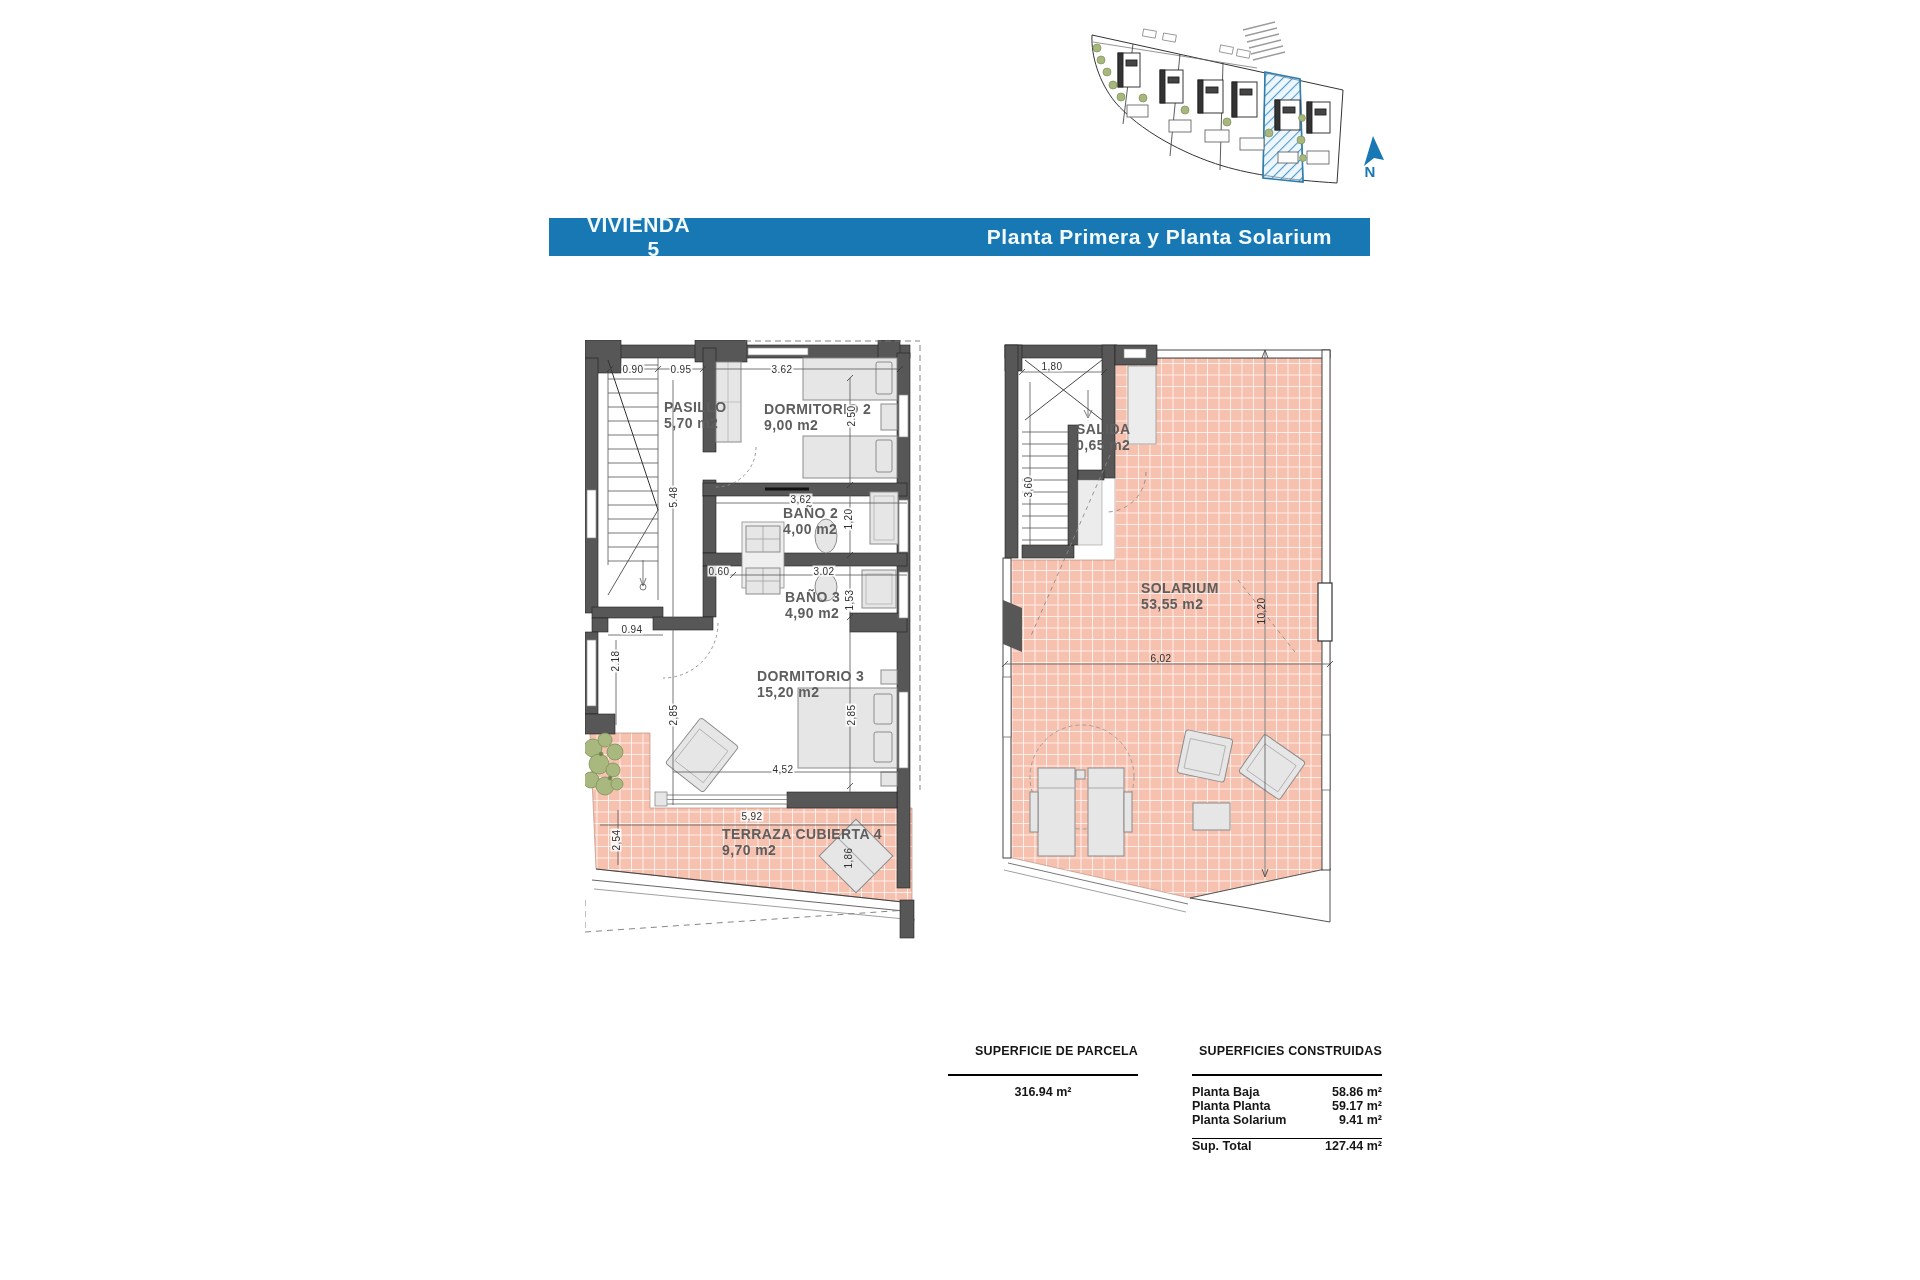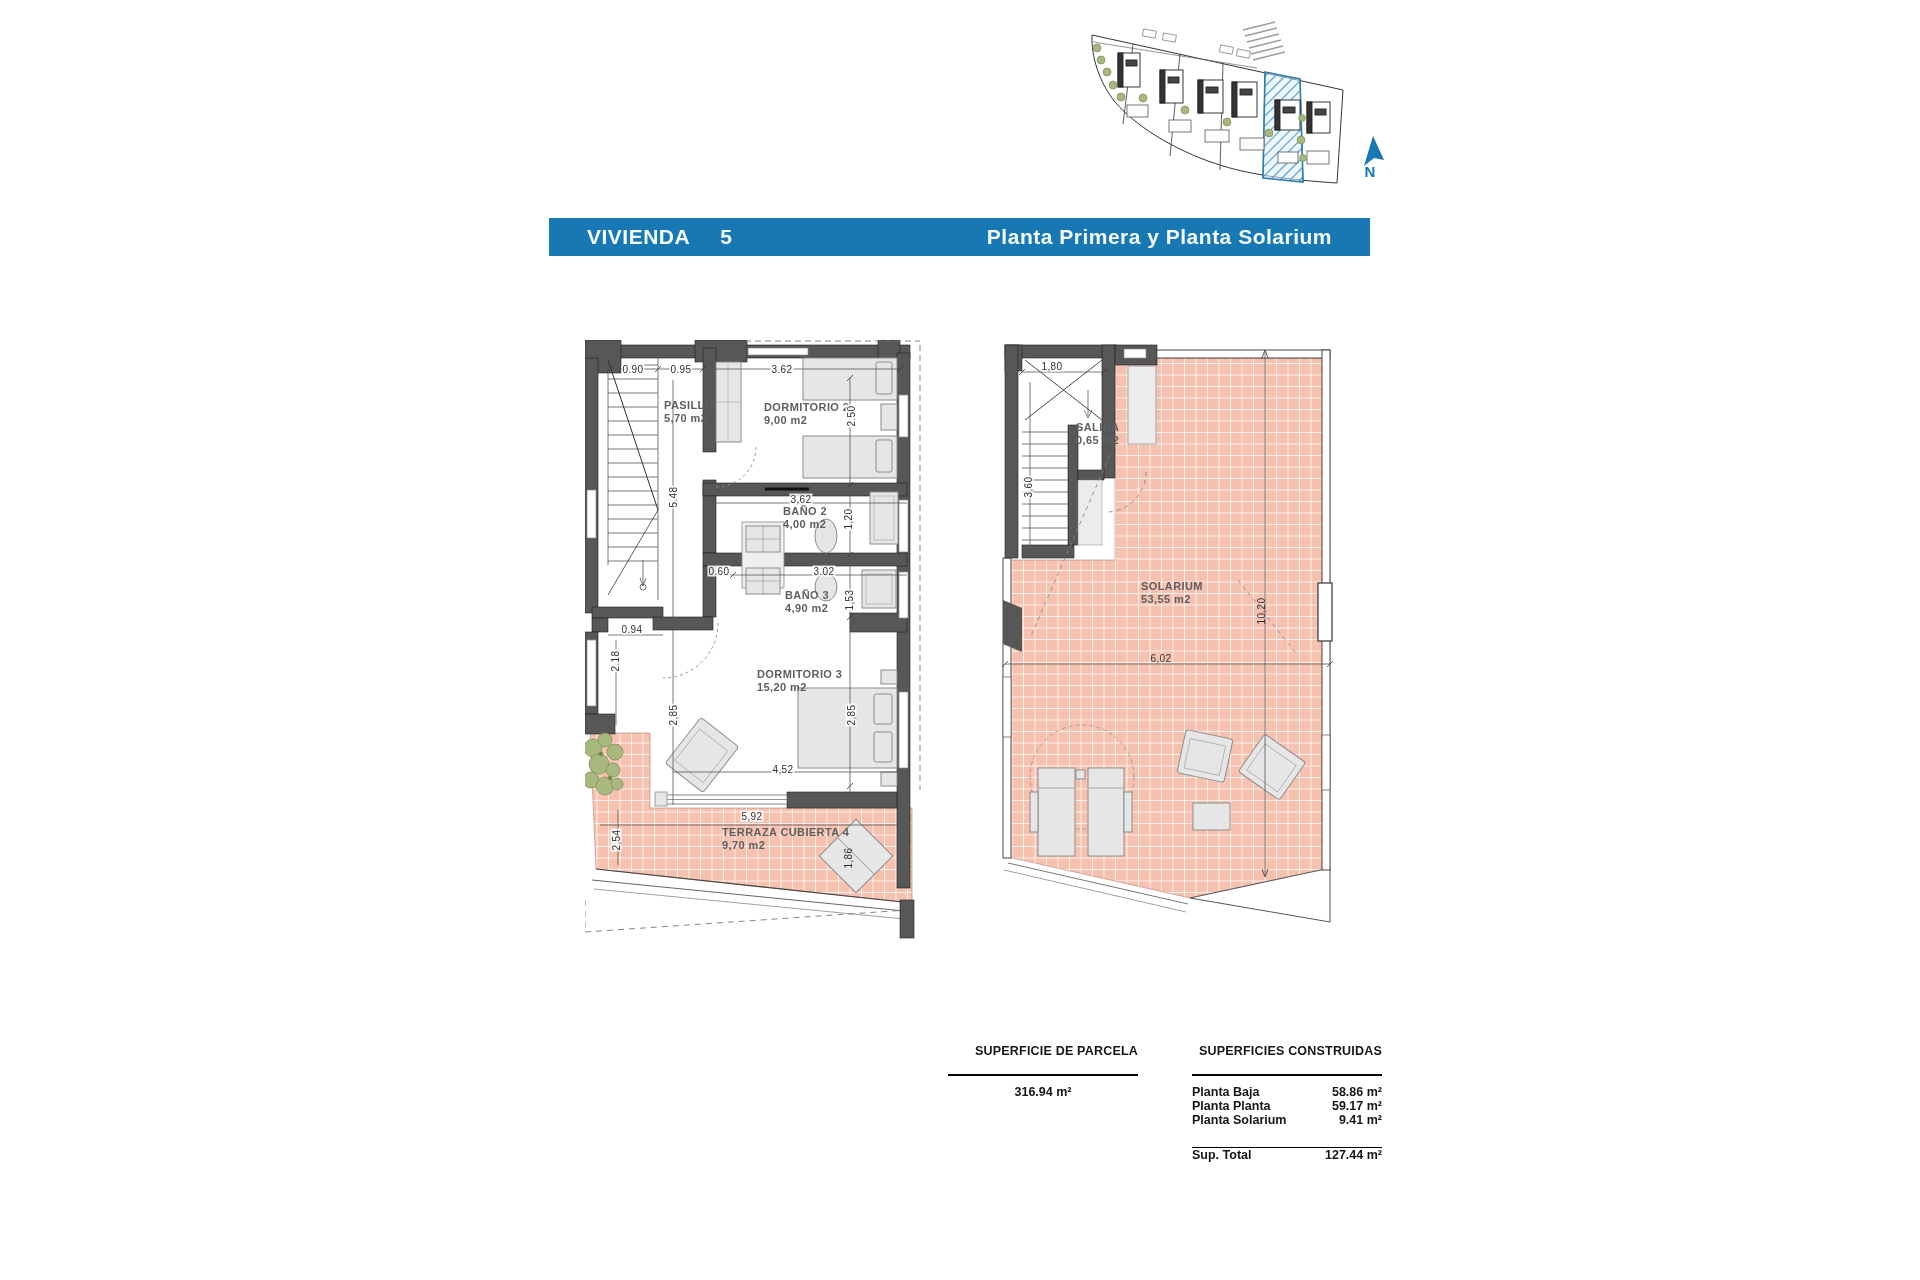--- a/index.html
+++ b/index.html
@@ -4,32 +4,32 @@
 <style>
   html,body{margin:0;padding:0;}
   body{width:1920px;height:1280px;background:#ffffff;position:relative;overflow:hidden;
        font-family:"Liberation Sans",sans-serif;}
   
   .hdr{position:absolute;left:549px;top:218px;width:821px;height:38px;background:#1878b4;
        display:flex;align-items:center;justify-content:space-between;padding:0 38px;box-sizing:border-box;}
   .hdr .t{color:#f4fbff;font-weight:bold;font-size:21px;letter-spacing:.5px;white-space:nowrap;}
   .hdr .num{margin-left:30px;}
   
-  .room{position:absolute;font-weight:bold;font-size:11px;color:#5e5e5e;letter-spacing:.4px;
+  .room{position:absolute;font-weight:bold;font-size:14px;color:#5e5e5e;letter-spacing:.4px;
         line-height:1.15;white-space:nowrap;}
   
   .dim{position:absolute;font-size:10px;color:#2f2f2f;letter-spacing:.4px;white-space:nowrap;
        transform:translate(-50%,-50%);background:rgba(255,255,255,.85);padding:0 1px;}
   .dim.rot{transform:translate(-50%,-50%) rotate(-90deg);}
   
   .tbl{position:absolute;width:190px;font-weight:bold;font-size:12.5px;color:#161616;}
   .tbl .head{text-align:right;border-bottom:2px solid #000;padding-bottom:16px;letter-spacing:.2px;}
   .tbl .val{text-align:center;margin-top:9px;}
   .tbl .row{display:flex;justify-content:space-between;line-height:14px;}
-  .tbl .rows{margin-top:9px;border-bottom:1.5px solid #000;padding-bottom:20px;}
+  .tbl .rows{margin-top:9px;border-bottom:1.5px solid #000;padding-bottom:11px;}
   .tbl .total{margin-top:0;gap:34px;}
   .north-n{position:absolute;left:1358px;top:163px;width:24px;text-align:center;
        color:#1878b4;font-weight:bold;font-size:15px;}
   svg{position:absolute;}
 </style>
 </head>
 <body>
 
 <svg style="left:1085px;top:8px" width="310" height="185" viewBox="0 0 310 185">
   <defs>
@@ -116,21 +116,21 @@
     <rect x="58" y="22" width="13" height="7" transform="rotate(10 64 25)"></rect>
     <rect x="78" y="26" width="13" height="7" transform="rotate(10 84 29)"></rect>
     <rect x="135" y="38" width="13" height="7" transform="rotate(11 141 41)"></rect>
     <rect x="152" y="42" width="13" height="7" transform="rotate(11 158 45)"></rect>
   </g>
   <polygon points="279,158 288,128 299,152 289,150" fill="#1878b4"></polygon>
 </svg>
 <div class="north-n">N</div>
 
 <div class="hdr">
-  <div style="display:flex;align-items:center;">
+  <div style="display:flex;align-items:center;flex-direction:column;">
     <span class="t">VIVIENDA</span>
     <span class="t num">5</span>
   </div>
   <span class="t">Planta Primera y Planta Solarium</span>
 </div>
 
 <svg style="left:585px;top:340px" width="340" height="605" viewBox="0 0 340 605">
   <defs>
     <pattern id="tL" width="11.5" height="11.5" patternUnits="userSpaceOnUse">
       <rect width="11.5" height="11.5" fill="#f7c1b0"></rect>

